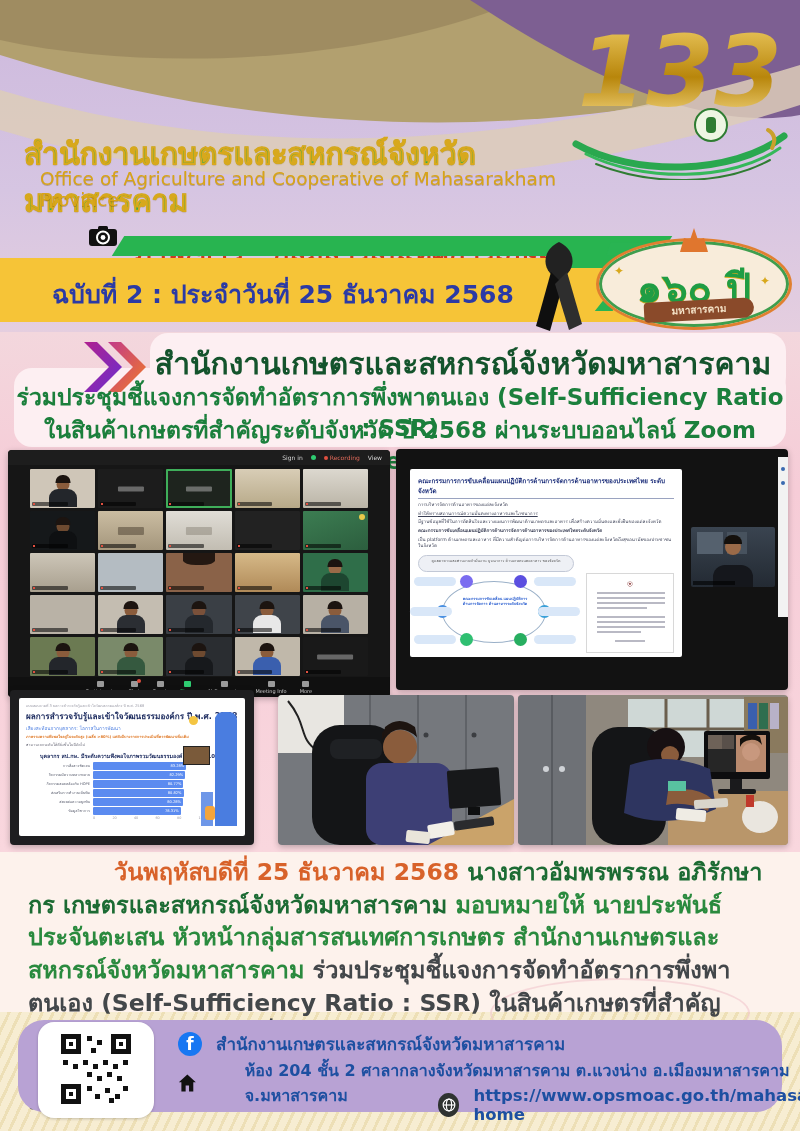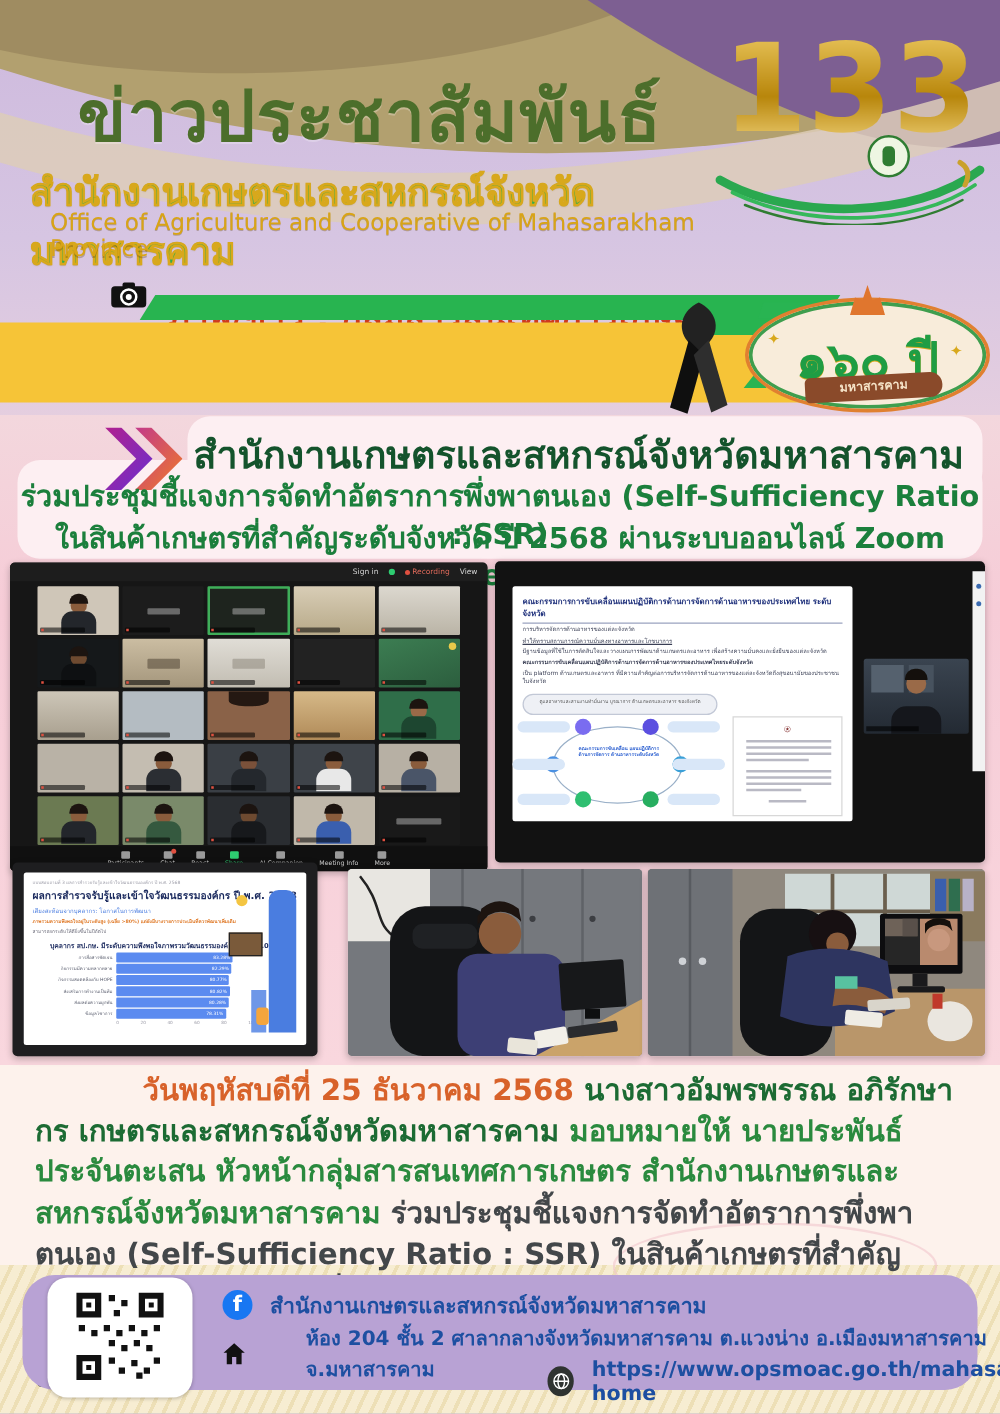--- a/index.html
+++ b/index.html
@@ -24,21 +24,21 @@
              color:#4c6e2b; letter-spacing:1px; text-shadow:0 1px 0 rgba(255,255,255,.25); }
   .h-sub-th { position:absolute; left:24px; top:130px; width:560px; font-size:30px; font-weight:800;
               color:#31ac4d; -webkit-text-stroke:1px #d8a81c; text-shadow:0 1px 1px rgba(120,90,0,.35); }
   .h-sub-en { position:absolute; left:40px; top:168px; width:540px; font-size:18.5px; font-weight:400;
               color:#d9a416; text-shadow:0 1px 0 rgba(90,60,0,.3); }
   .h-credit { position:absolute; left:88px; top:196px; display:flex; align-items:center; gap:16px; }
   .h-credit span { font-size:27px; font-weight:800; color:#ce3a1e;margin-top:36px; }
 
   
   .logo133 { position:absolute; left:566px; top:26px; width:228px; height:205px; text-align:center; }
-  .logo133 .num { font-size:98px; font-weight:800; line-height:.95;
+  .logo133 .num { font-size:98px; font-weight:800; font-style:italic; line-height:.95;
                   background:linear-gradient(180deg,#e8c45a,#b8860b 55%,#f0d27a);
                   -webkit-background-clip:text; background-clip:text; color:transparent;text-align:center; }
   .logo133 .swoosh { position:absolute; left:6px; top:98px; }
   .logo133 .emblem { position:absolute; left:128px; top:82px; width:34px; height:34px; border-radius:50%;
                      background:#eef6e2; border:2px solid #2f7d32; }
   .logo133 .emblem i { position:absolute; left:50%; top:50%; width:10px; height:16px; transform:translate(-50%,-50%);
                        background:#2f7d32; border-radius:4px; }
   .logo133 .min-th { position:absolute; left:0; top:158px; width:100%; font-size:17px; font-weight:700; color:#2f9e44; }
   .logo133 .min-en { position:absolute; left:0; top:182px; width:100%; font-size:8.5px; font-weight:700; color:#4a8f3f; }
 
@@ -203,21 +203,20 @@
     <path d="M0 0 H800 V70 C600 135 300 150 0 55 Z" fill="#b2a06f"></path>
     <path d="M0 0 H520 C380 60 160 75 0 40 Z" fill="#8f7b55" opacity=".55"></path>
     <path d="M470 0 H800 V115 C690 135 555 55 470 0 Z" fill="#7d5f92"></path>
     <path d="M0 90 C250 165 520 150 800 65 V105 C520 195 250 205 0 130 Z" fill="#ddcdb9" opacity=".85"></path>
   </svg>
   <div class="bg-pink"></div>
   <div class="bg-body"></div>
   <div class="bg-stripes"></div>
   <div class="arc-dec"></div>
 
-  <div class="h-title">ข่าวประชาสัมพันธ์</div>
   <div class="h-sub-th">สำนักงานเกษตรและสหกรณ์จังหวัดมหาสารคาม</div>
   <div class="h-sub-en">Office of Agriculture and Cooperative of Mahasarakham Province</div>
   <div class="h-credit">
     <svg width="30" height="22" viewBox="0 0 30 22">
       <rect x="1" y="4" width="28" height="17" rx="3" fill="#111"></rect>
       <rect x="10" y="1" width="10" height="5" rx="1.5" fill="#111"></rect>
       <circle cx="15" cy="12.5" r="6" fill="#111" stroke="#fff" stroke-width="2"></circle>
       <circle cx="15" cy="12.5" r="2.4" fill="#fff"></circle>
     </svg>
     <span>ภาพ/ข่าว : กลุ่มสารสนเทศการเกษตร</span>
@@ -233,20 +232,21 @@
     </svg>
     <div class="emblem">
         <i></i>
       </div>
   </div>
 
   <div class="gstripe"></div>
   <div class="ybanner"></div>
   <div class="gstripe2"></div>
   <div class="slashes">77</div>
+  <div class="issue-text">ฉบับที่ 2 : ประจำวันที่ 25 ธันวาคม 2568</div>
 
   <svg class="ribbon" width="62" height="98" viewBox="0 0 62 98">
     <path d="M31 6 C18 12 13 26 22 37 L31 46 L40 37 C49 26 44 12 31 6 Z" fill="#222"></path>
     <path d="M23 36 L8 90 L22 95 L35 48 Z" fill="#0f0f0f"></path>
     <path d="M39 36 L54 88 L41 94 L27 48 Z" fill="#2e2e2e"></path>
   </svg>
 
   <div class="logo160">
     <div class="oval"></div>
     <svg class="temple" width="40" height="26" viewBox="0 0 40 26">

